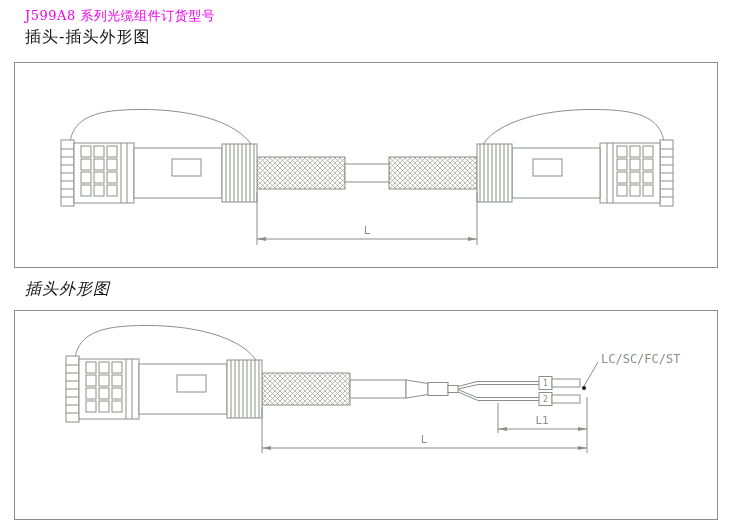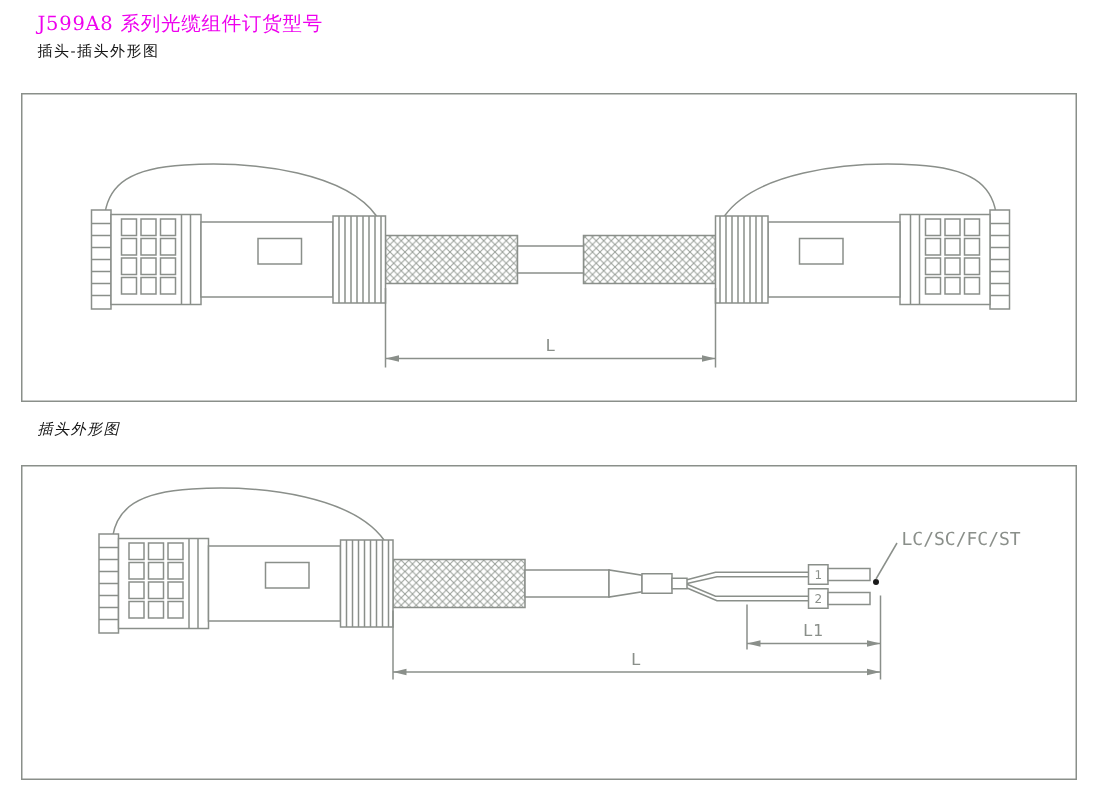--- a/index.html
+++ b/index.html
@@ -6,21 +6,21 @@
   html,body { background:#ffffff; }
   body { font-family:"DejaVu Sans", sans-serif; }
   .page { position:relative; width:732px; height:529px; background:#fff; overflow:hidden; }
   .doc-title {
     position:absolute; left:25px; top:7px;
     color:var(--title,#ee00ee); font-size:13px; letter-spacing:.5px;
     font-family:"DejaVu Serif", serif;
   }
   .section-title {
     position:absolute; left:25px;
-    color:var(--heading,#151515); font-size:10px; letter-spacing:1px;
+    color:var(--heading,#151515); font-size:16px; letter-spacing:1px;
     font-family:"DejaVu Serif", serif;
   }
   #sec1 { top:27px; }
   #sec2 { top:279px;font-style:italic; }
   .panel { position:absolute; left:14px; border:1px solid var(--line,#8a8f8a); background:#fff; }
   #panel1 { top:62px;  width:704px; height:206px; }
   #panel2 { top:310px; width:704px; height:210px; }
   svg { display:block; }
   .ln   { stroke:var(--line,#8a8f8a); fill:none; stroke-width:1; }
   .braid{ fill:url(#braidpat); stroke:var(--line,#8a8f8a); }

